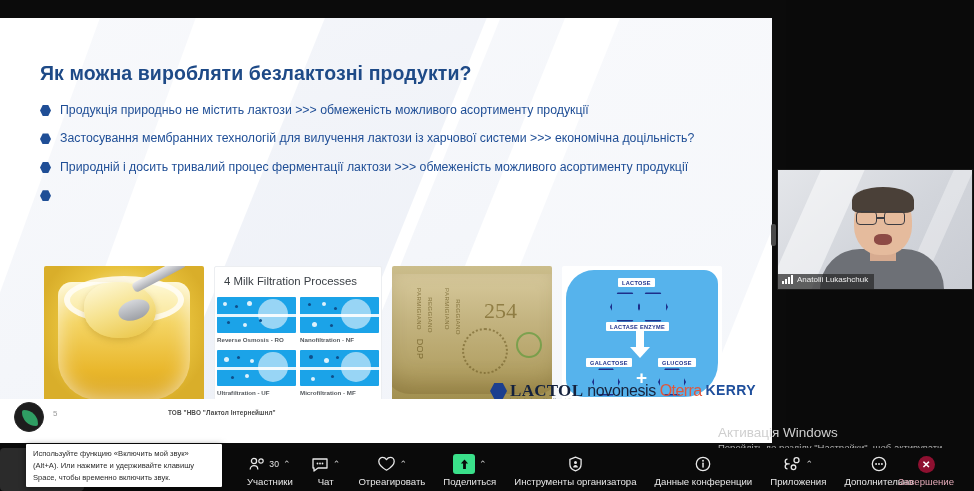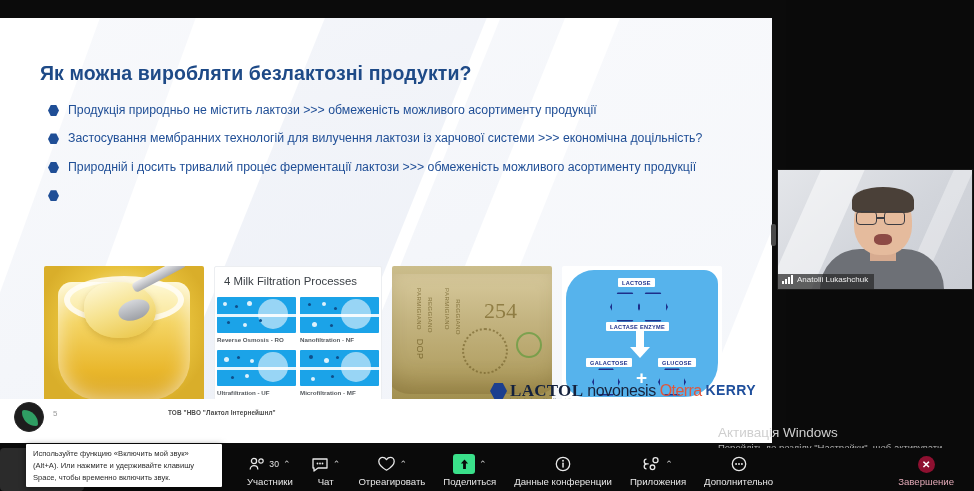--- a/index.html
+++ b/index.html
@@ -24,21 +24,21 @@
   .sbs2 { width: 60px; height: 520px; left: 430px; top: -80px; transform: rotate(22deg); opacity:.6;}
   .sbs3 { width: 220px; height: 520px; left: 560px; top: -90px; transform: rotate(22deg); opacity:.5;}
   .sbs4 { width: 90px; height: 480px; left: 30px; top: -40px; transform: rotate(20deg); opacity:.55;}
 
   .slide-title {
     position: absolute; left: 40px; top: 44px;
     font-size: 19.5px; font-weight: bold; color: #1e4a87;
     letter-spacing: .1px;
   }
 
-  .bullets { position: absolute; left: 48px; top: 84px; width: 690px; }
+  .bullets { position: absolute; left: 40px; top: 84px; width: 690px; }
   .bullet-row { display: flex; align-items: flex-start; margin-bottom: 11px; }
   .bullet-mark {
     width: 11px; height: 11px; flex: 0 0 11px; margin-top: 3px; margin-right: 9px;
     background: #1f4e96;
     clip-path: polygon(25% 0%, 75% 0%, 100% 50%, 75% 100%, 25% 100%, 0% 50%);
   }
   .bullet-text {
     font-size: 12.3px; color: #1f4e96; line-height: 1.42; font-weight: 500;
   }
 
@@ -443,20 +443,30 @@
           <span class="share-icon-box">
             <svg class="icon-svg" width="11" height="13" viewBox="0 0 11 13">
               <path d="M5.5 1.5l3.6 4H6.9v5.6H4.1V5.5H1.9z" fill="#0a0a0a"></path>
             </svg>
           </span>
           <span class="caret-std">⌃</span>
         </span>
         <span class="tb-label">Поделиться</span>
       </div>
 
+      <div class="tb-item">
+        <span class="tb-icon">
+          <svg class="icon-svg" width="15" height="16" viewBox="0 0 15 16">
+            <path d="M7.5 1.2l5.6 2.1v5c0 3.4-2.8 5.8-5.6 6.6C4.7 14.1 1.9 11.7 1.9 8.3v-5z" fill="none" stroke="#e8e8e8" stroke-width="1.3" stroke-linejoin="round"></path>
+            <circle cx="7.5" cy="6.6" r="1.5" fill="#e8e8e8"></circle>
+            <path d="M5.2 11.4c0-1.4 1-2.3 2.3-2.3s2.3.9 2.3 2.3z" fill="#e8e8e8"></path>
+          </svg>
+        </span>
+        <span class="tb-label">Инструменты организатора</span>
+      </div>
 
       <div class="tb-item">
         <span class="tb-icon">
           <svg class="icon-svg" width="16" height="16" viewBox="0 0 16 16">
             <circle cx="8" cy="8" r="6.7" fill="none" stroke="#e8e8e8" stroke-width="1.3"></circle>
             <circle cx="8" cy="4.8" r=".95" fill="#e8e8e8"></circle>
             <rect x="7.3" y="6.6" width="1.45" height="5.1" rx=".6" fill="#e8e8e8"></rect>
           </svg>
         </span>
         <span class="tb-label">Данные конференции</span>

